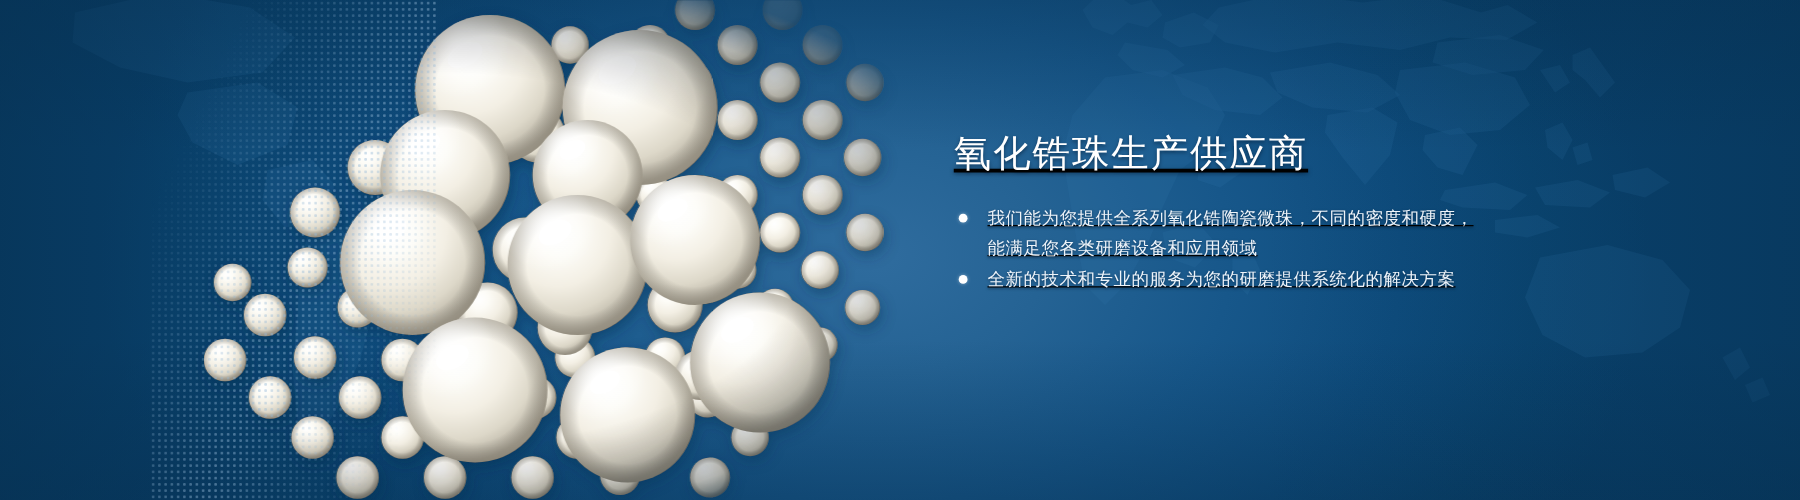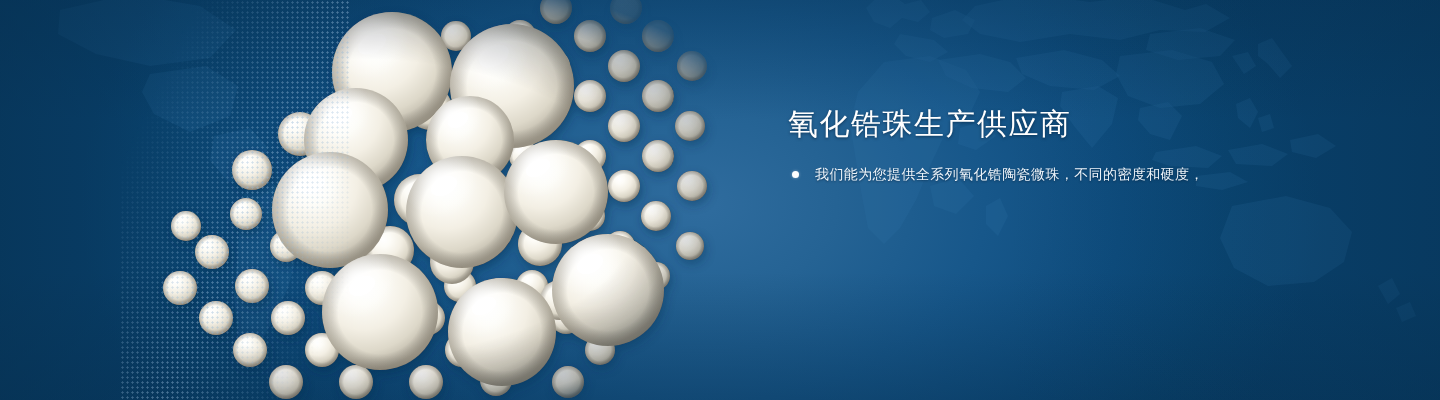--- a/index.html
+++ b/index.html
@@ -58,23 +58,24 @@
     background-image: radial-gradient(circle, rgba(150,185,215,0.55) 0.9px, rgba(0,0,0,0) 1.3px);
     background-size: 5px 5px;
     -webkit-mask-image: linear-gradient(115deg, rgba(0,0,0,0) 18%, rgba(0,0,0,1) 55%, rgba(0,0,0,0) 88%);
     mask-image: linear-gradient(115deg, rgba(0,0,0,0) 18%, rgba(0,0,0,1) 55%, rgba(0,0,0,0) 88%);
     opacity: 0.85;
   }
 
   
   .copy {
     position: absolute;
-    left: 788px;
+    left: 763px;
     top: 104px;
     width: 470px;
+    text-decoration: underline;
   }
   .headline {
     margin: 0;
     font-size: 30px;
     line-height: 40px;
     font-weight: 400;
     letter-spacing: 1.5px;
     color: #ffffff;
     text-shadow: 0 1px 3px rgba(0,20,40,0.55);
     white-space: nowrap;
@@ -506,21 +507,28 @@
   <div class="copy">
 
     <h1 class="headline">氧化锆珠生产供应商</h1>
 
     <ul class="bullets">
 
       <li class="bullet">
         <span class="bullet-dot"></span>
         <span class="bullet-text">
           <span>我们能为您提供全系列氧化锆陶瓷微珠，不同的密度和硬度，</span>
+          <span class="l2">能满足您各类研磨设备和应用领域</span>
         </span>
       </li>
 
+      <li class="bullet">
+        <span class="bullet-dot"></span>
+        <span class="bullet-text">
+          <span>全新的技术和专业的服务为您的研磨提供系统化的解决方案</span>
+        </span>
+      </li>
 
 
     </ul>
   </div>
 
 </div>
 
 </body></html>

